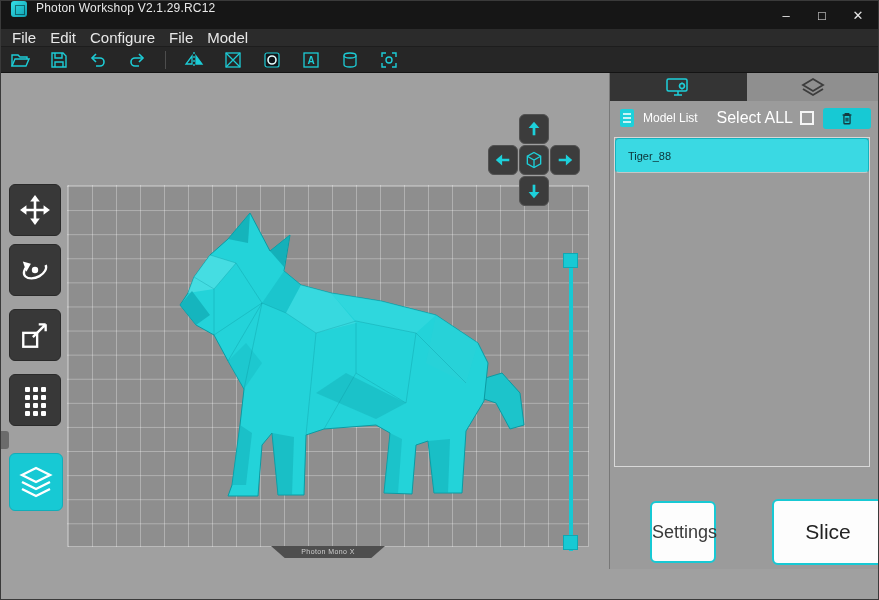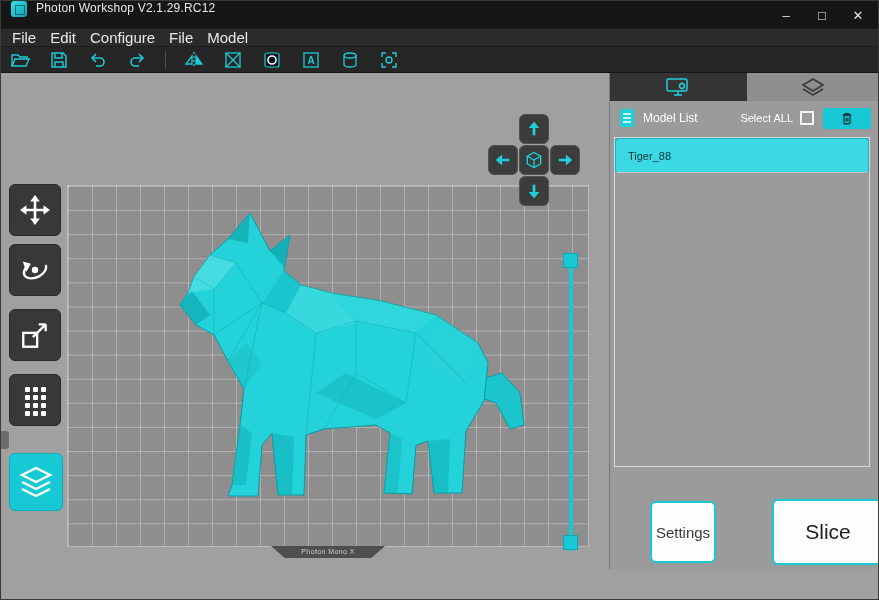--- a/index.html
+++ b/index.html
@@ -75,36 +75,36 @@
   .right-panel{ position:absolute; left:608px; top:0; width:271px; height:496px;
                 background:#9b9b9b; border-left:1px solid #787878; }
   .tabs{ position:absolute; left:0; top:0; width:100%; height:28px; display:flex; }
   .tab{ height:28px; display:flex; align-items:center; justify-content:center; }
   .tab.active{ width:137px; background:#343434; }
   .tab.inactive{ width:134px; background:#8f8f8f; }
 
   .list-header{ position:absolute; left:0; top:28px; width:100%; height:34px;
                 display:flex; align-items:center; padding:0 9px; }
   .list-title{ color:#ffffff; font-size:12px; margin-left:8px; }
-  .select-all{ color:#ffffff; font-size:11px; margin-left:auto; }
+  .select-all{ color:#ffffff; font-size:16px; margin-left:auto; }
   .checkbox{ width:14px; height:14px; border:2px solid #f5f5f5; margin-left:7px; }
   .trash-btn{ width:48px; height:21px; background:#17c9d4; border-radius:3px; margin-left:9px;
               display:flex; align-items:center; justify-content:center; }
 
   .model-list{ position:absolute; left:4px; top:64px; width:256px; height:330px;
                border:1px solid #d8d8d8; }
   .list-row{ height:35px; line-height:34px; padding-left:12px; font-size:11px;
              color:#f5f5f5; border-bottom:1px solid #c6c6c6; }
   .list-row.selected{ background:#3ad9e3; border-radius:4px; color:#0d3236;
              border:1px solid #14b3bf; border-bottom:1px solid #c6c6c6; }
 
   .actions{ position:absolute; left:0; top:420px; width:100%; height:80px; }
   .btn-settings{ position:absolute; left:40px; top:8px; width:66px; height:62px;
                  background:#fdfdfd; border:2px solid #17c9d4; border-radius:6px;
-                 color:#3a3a3a; font-size:15px; font-family:"Liberation Sans",sans-serif; }
+                 color:#3a3a3a; font-size:18px; font-family:"Liberation Sans",sans-serif; }
   .btn-slice{ position:absolute; left:114px; top:6px; width:112px; height:66px;
               background:#fdfdfd; border:2px solid #17c9d4; border-radius:6px;
               color:#222; font-size:21px; font-family:"Liberation Sans",sans-serif;margin-left:48px; }
 </style>
 </head>
 <body>
 
 <div class="window">
 
   <div class="titlebar">

